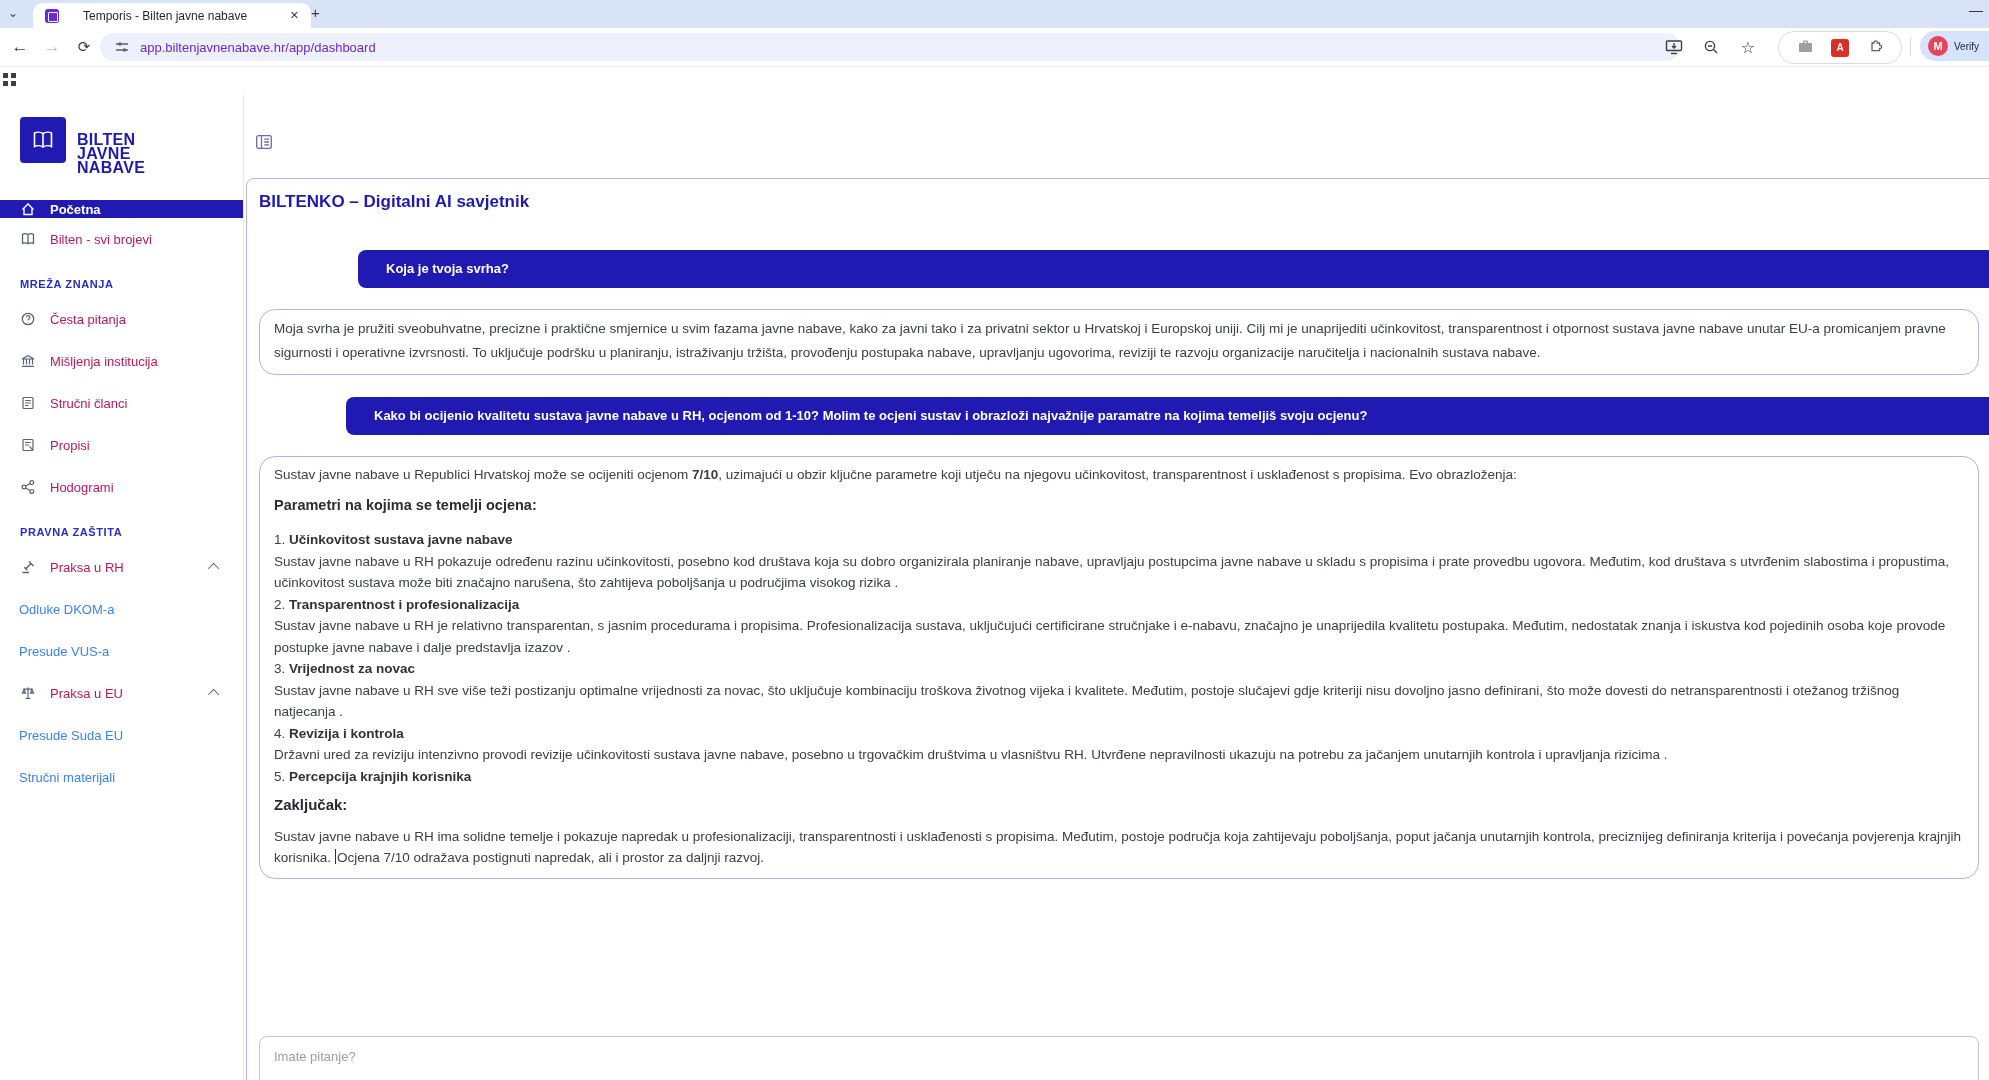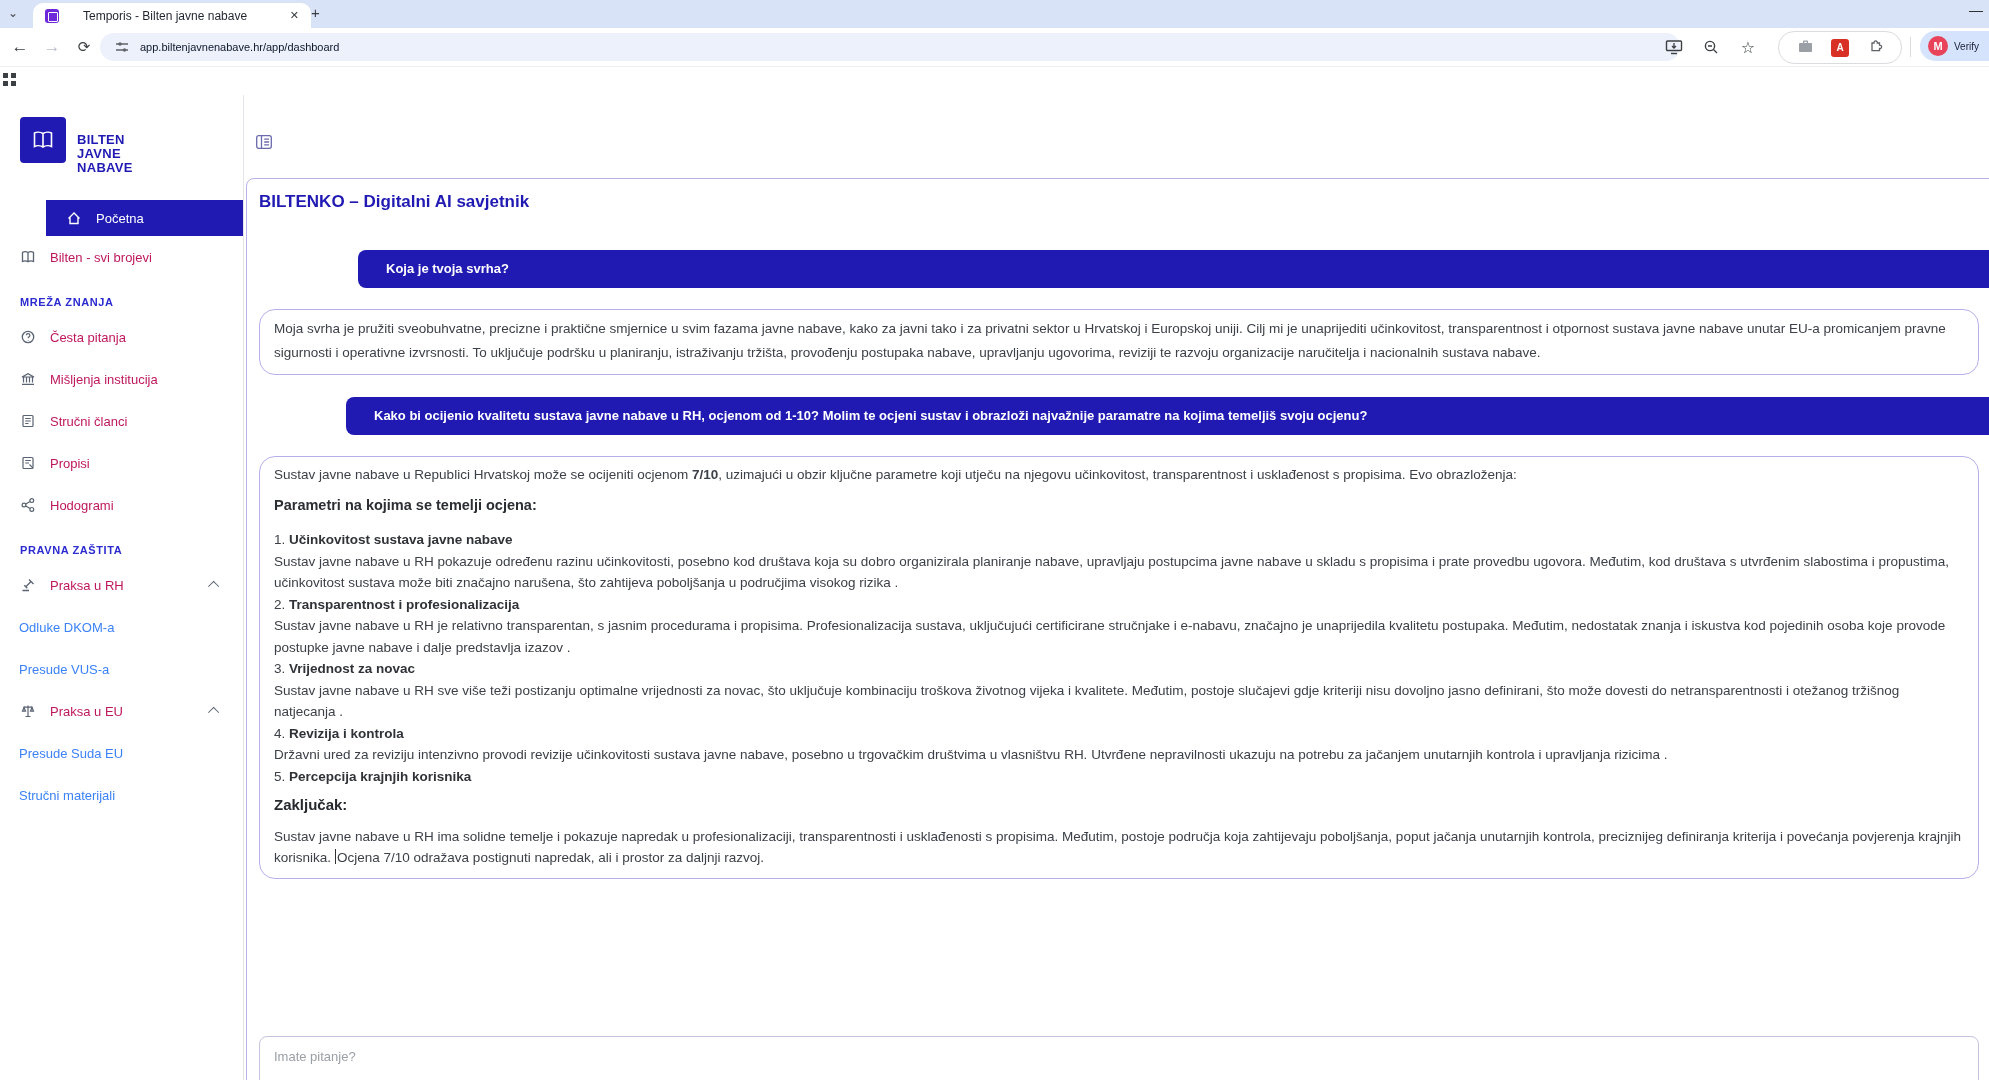--- a/index.html
+++ b/index.html
@@ -17,21 +17,21 @@
   .tab-close{font-size:11px;color:#3c4043;padding:2px 4px;}
   .newtab{position:absolute;left:305px;top:4px;font-size:15px;color:#3c4043;padding:0 6px;}
   .win-min{position:absolute;right:6px;top:2px;font-size:14px;color:#333;}
 
   .toolbar{position:relative;height:38px;background:#fff;border-bottom:1px solid #eceef2;}
   .tb-ico{position:absolute;top:5px;width:28px;height:28px;display:grid;place-items:center;
     font-size:17px;color:#3c4043;}
   .tb-back{left:6px;} .tb-fwd{left:38px;color:#b6bcc8;} .tb-reload{left:70px;font-size:15px;}
   .urlbar{position:absolute;left:100px;top:5px;width:1552px;height:28px;background:#ecf1fb;
     border-radius:14px;display:flex;align-items:center;gap:10px;padding:0 14px;}
-  .url-text{font-size:11px;color:#0f172a;}
+  .url-text{font-size:13px;color:#6d28d9;}
   .tb-right{position:absolute;top:5px;width:28px;height:28px;display:grid;place-items:center;color:#3c4043;}
   .i-install{left:1660px;} .i-zoom{left:1697px;} .i-star{left:1734px;font-size:16px;}
   .ext-pill{position:absolute;left:1778px;top:3px;width:122px;height:31px;background:#fff;
     border:1px solid #dadce0;border-radius:16px;display:flex;align-items:center;justify-content:space-evenly;}
   .pdf-badge{width:18px;height:18px;border-radius:3px;background:#d93025;color:#fff;font-size:10px;
     font-weight:700;display:grid;place-items:center;}
   .tb-divider{position:absolute;left:1910px;top:9px;width:1px;height:20px;background:#dadce0;}
   .profile-chip{position:absolute;left:1920px;top:3px;width:120px;height:30px;border-radius:15px;
     background:#d6e3fc;display:flex;align-items:center;gap:6px;padding:0 8px;}
   .avatar{width:20px;height:20px;border-radius:50%;background:#e8435a;color:#fff;font-size:11px;
@@ -39,26 +39,26 @@
   .profile-label{font-size:10px;color:#1a1f36;white-space:nowrap;}
 
   .bookmarksrow{position:relative;height:29px;background:#fff;}
   .apps-grid{position:absolute;left:2px;top:5px;}
 
   
   .app{position:absolute;top:95px;left:0;right:0;bottom:0;display:flex;}
   .sidebar{width:243px;flex:0 0 auto;background:#fff;border-right:1px solid #e4e4ea;overflow:hidden;}
   .logo-row{display:flex;align-items:center;gap:11px;padding:10px 0 0 20px;}
   .logo-mark{width:46px;height:46px;background:#201ab3;border-radius:4px;display:grid;place-items:center;}
-  .logo-text{font-size:13px;font-weight:700;color:#201ab3;line-height:14px;letter-spacing:.3px;margin-top:28px;}
+  .logo-text{font-size:16px;font-weight:700;color:#201ab3;line-height:14px;letter-spacing:.3px;margin-top:28px;}
   .nav{margin-top:25px;}
   .nav-item{height:42px;display:flex;align-items:center;gap:14px;padding-left:20px;
     font-size:13px;color:#be185d;}
   .nav-item svg{flex:0 0 auto;color:#5a6372;}
-  .nav-item.active{background:#201ab3;color:#fff;height:36px;font-weight:400;margin-left:46px;}
+  .nav-item.active{background:#201ab3;color:#fff;height:18px;font-weight:700;}
   .nav-item.active svg{color:#fff;}
   .nav-section{padding:18px 0 8px 20px;font-size:11px;font-weight:700;color:#2b2bd0;letter-spacing:.6px;}
   .nav-sub{height:42px;display:flex;align-items:center;padding-left:19px;font-size:13px;color:#3b82f6;}
   .chev-up{margin-left:auto;margin-right:24px;width:7px;height:7px;border-left:1.6px solid #5a6372;
     border-top:1.6px solid #5a6372;transform:rotate(45deg) translateY(2px);}
 
   .main{flex:1;position:relative;background:#fff;overflow:hidden;}
   .collapse-ico{position:absolute;left:12px;top:40px;color:#6a6aae;}
 
   .chat-panel{position:absolute;left:2px;top:83px;right:-17px;bottom:-41px;background:#fff;

